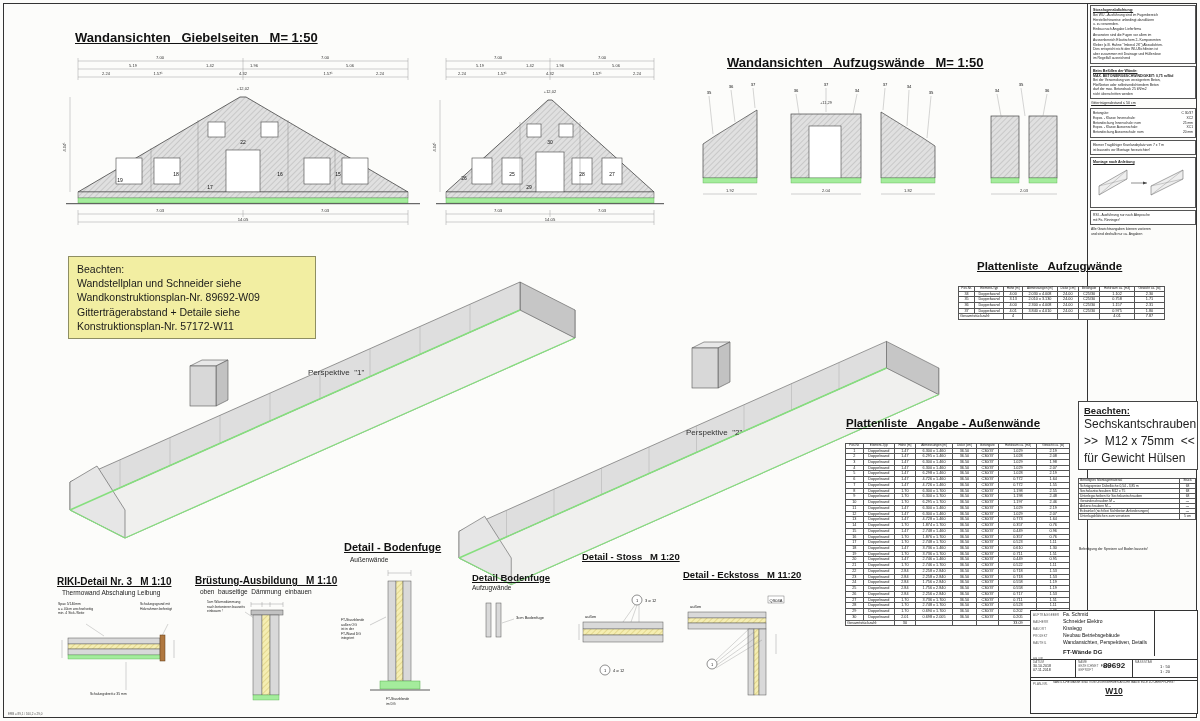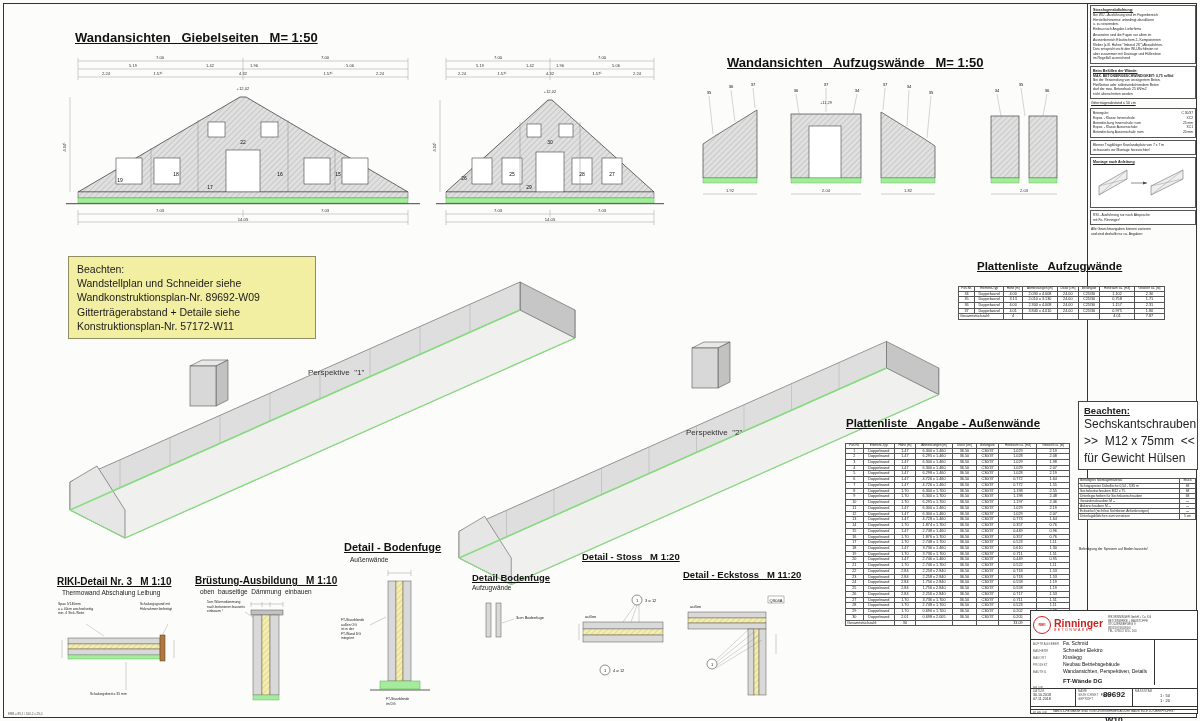--- a/index.html
+++ b/index.html
@@ -951,34 +951,20 @@
       </tr>
         <tr>
         <td class="tl" style="font-size:3.3px;">Unterlagsblättchen zum versetzen</td>
         <td style="font-size:3.3px;">5 cm</td>
       </tr>
       </tbody>
   </table>
   <div class="abs tiny" style="left:1079px;top:547px;">Befestigung der Spreizen auf Boden bauseits!</div>
 
   <div class="abs" style="left:1030px;top:610px;width:166px;height:102px;border:1px solid #333;background:#fff;">
-    <div style="display:flex;align-items:center;height:28px;border-bottom:1px solid #333;padding:0 2px;gap:3px;">
-      <div style="width:16px;height:16px;border:1.6px solid #c22;border-radius:50%;display:flex;align-items:center;justify-content:center;flex:0 0 auto;">
-        <span style="font-size:3.6px;font-weight:bold;color:#c22;">RIKI</span>
-      </div>
-      <div style="flex:0 0 auto;">
-        <div style="font-size:10.5px;font-weight:bold;color:#c22;line-height:1;">Rinninger</div>
-        <div style="font-size:3.6px;letter-spacing:1.4px;color:#c22;">BETONWAREN</div>
-      </div>
-      <div class="tiny" style="font-size:2.8px;line-height:1.25;color:#444;margin-left:2px;">RIKI RINNINGER GmbH + Co. KG
-BETONWERKE + BAUSTOFFE
-STOLZENSEEWEG 9
-88353 KISSLEGG
-TEL.  07563 / 920 - 100</div>
-    </div>
     <div style="display:flex;height:48px;flex-direction:column;">
       <div style="width:119px;border-right:1px solid #333;padding:1px 2px;">
         <div>
 
             <div style="display:flex;gap:3px;align-items:baseline;height:7px;">
               <span class="tb-label" style="width:27px;flex:0 0 auto;">AUFTRAGGEBER</span>
               <span class="tb-value">Fa. Schmid</span>
             </div>
 
             <div style="display:flex;gap:3px;align-items:baseline;height:7px;">

